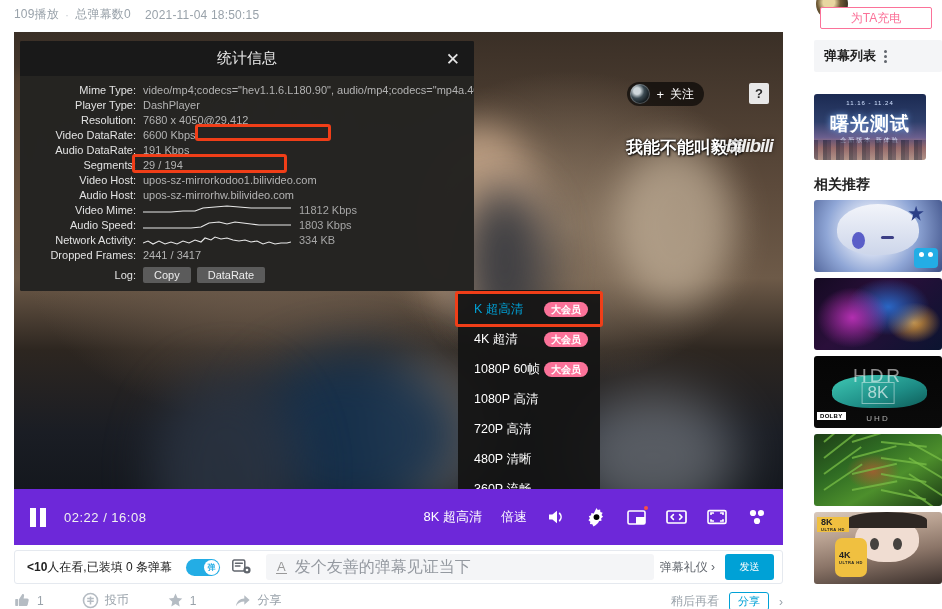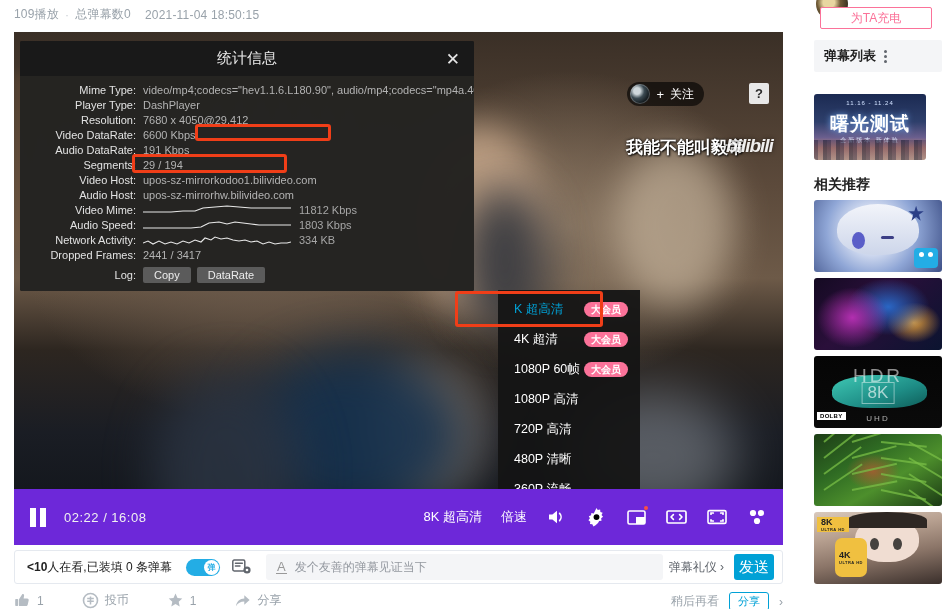--- a/index.html
+++ b/index.html
@@ -127,21 +127,20 @@
   .anno-mime { left: 181px; top: 92px; width: 136px; height: 17px; }
   .anno-res  { left: 118px; top: 122px; width: 155px; height: 19px; }
   .anno-q    { left: 441px; top: 259px; width: 148px; height: 36px; }
 
   
   .quality-menu {
     position: absolute; left: 444px; top: 258px;
     width: 142px;
     background: rgba(20,20,20,.94);
     padding: 4px 0 2px 0;
-    margin-left: 40px;
   }
   .q-item {
     height: 30px; display: flex; align-items: center; justify-content: space-between;
     padding: 0 12px 0 16px; color: #fff; font-size: 12.5px; cursor: pointer;
     white-space: nowrap;
   }
   .q-item.active { color: #00a1d6; }
   .q-badge {
     background: #fb7299; color: #fff; font-size: 10px;
     padding: 1px 7px; border-radius: 9px; font-weight: 700; line-height: 13px;
@@ -187,25 +186,25 @@
     font-size: 8px; display: flex; align-items: center; justify-content: center;
     font-weight: 700;
   }
   .dm-style-ico { margin-left: 12px; width: 20px; height: 16px; flex: none; cursor: pointer; }
   .dm-input-wrap {
     margin-left: 14px; flex: 1; height: 26px;
     background: #f4f5f7; border-radius: 3px;
     display: flex; align-items: center; padding: 0 10px; gap: 8px;
   }
   .dm-A { font-size: 13px; color: #999; border-bottom: 1.5px solid #999; line-height: 12px; padding: 0 1px; }
-  .dm-placeholder { font-size: 12px; color: #9499a0; }
+  .dm-placeholder { font-size: 16px; color: #9499a0; }
   .dm-etiquette { font-size: 12px; color: #61666d; white-space: nowrap; margin: 0 10px 0 6px; cursor: pointer; }
   .send-btn {
-    background: #00a1d6; color: #fff; font-size: 15px;
-    width: 40px; height: 26px; border: none; border-radius: 3px; cursor: pointer;
+    background: #00a1d6; color: #fff; font-size: 10px;
+    width: 49px; height: 26px; border: none; border-radius: 3px; cursor: pointer;
     font-family: inherit; flex: none;
   }
 
   
   .action-bar {
     position: absolute; left: 14px; top: 592px; width: 769px; height: 17px;
     display: flex; align-items: flex-start; gap: 38px; overflow: hidden;
     color: #99a2aa; font-size: 12px;
   }
   .action-item { display: flex; align-items: center; gap: 6px; cursor: pointer; }

